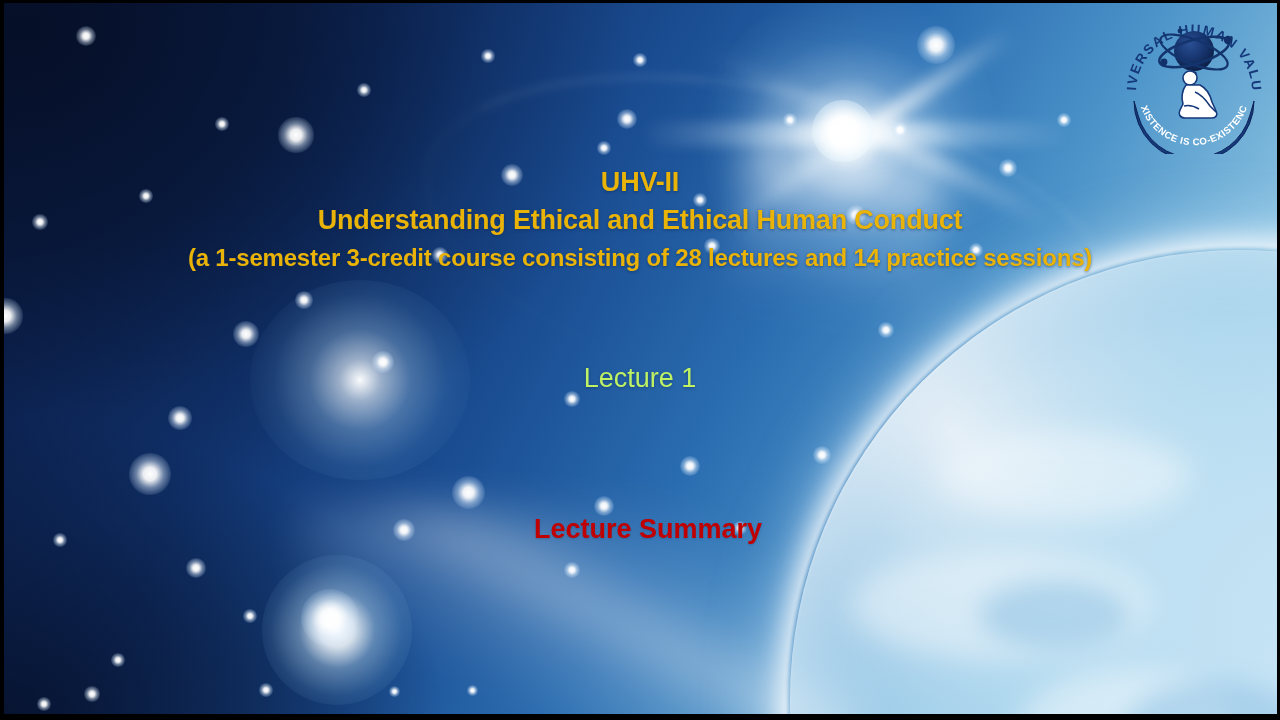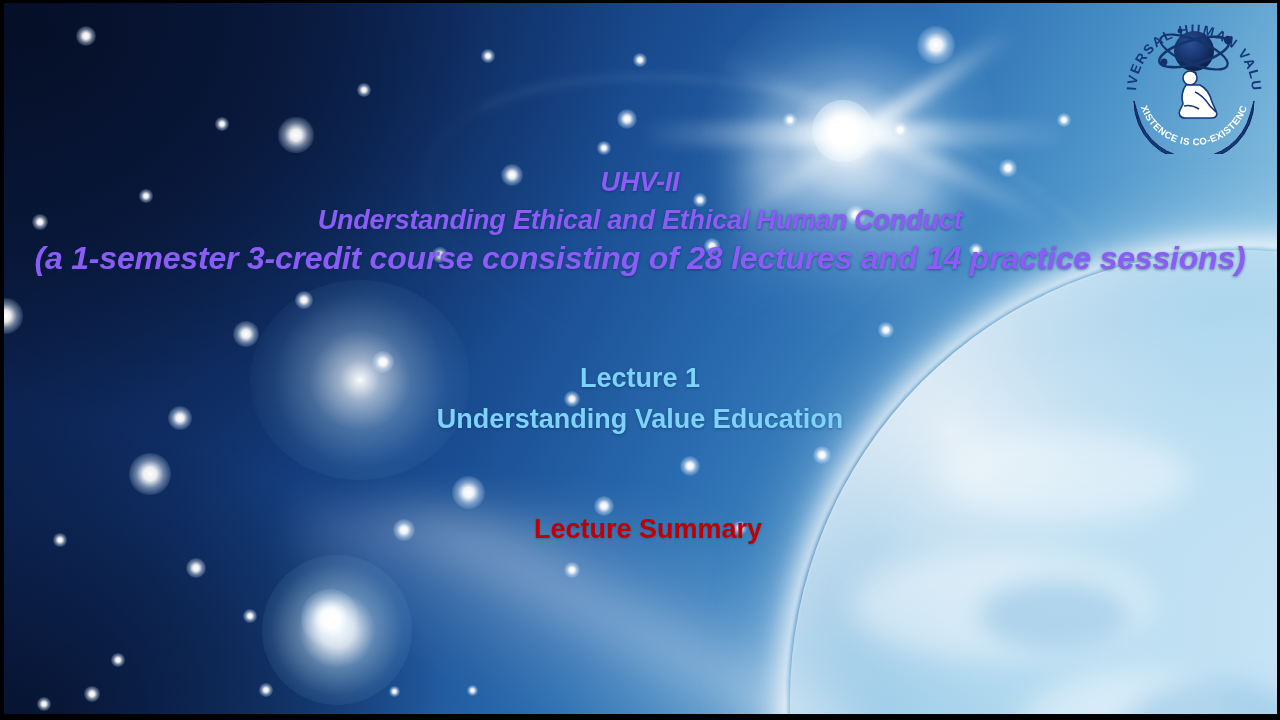--- a/index.html
+++ b/index.html
@@ -237,39 +237,38 @@
     position: absolute;
     inset: 0;
     text-align: center;
   }
   .title-block {
     position: absolute;
     left: 0; right: 0;
     top: 163px;
   }
   .title-line {
-    color: #8b5cf6;
+    color: #eab308;
     font-weight: bold;
     font-size: 27px;
     line-height: 38px;
     letter-spacing: -0.2px;
     text-shadow: 0 1px 3px rgba(10,40,90,0.55);
     white-space: nowrap;
-    font-style: italic;
-  }
-  .title-line.l4 { font-size: 32px; }
+  }
+  .title-line.l4 { font-size: 24px; }
 
   .lecture-block {
     position: absolute;
     left: 0; right: 0;
     top: 358px;
   }
   .lecture-line {
-    color: #7dd3fc;
-    font-weight: bold;
+    color: #bef264;
+    font-weight: normal;
     font-size: 27px;
     line-height: 41px;
     text-shadow: 0 1px 3px rgba(10,40,90,0.45);
     white-space: nowrap;
   }
 
   .summary-block {
     position: absolute;
     left: 16px; right: 0;
     top: 510px;
@@ -384,21 +383,20 @@
   <div class="text-layer">
 
     <div class="title-block">
       <div class="title-line l1">UHV-II</div>
       <div class="title-line l3">Understanding Ethical and Ethical Human Conduct</div>
       <div class="title-line l4">(a 1-semester 3-credit course consisting of 28 lectures and 14 practice sessions)</div>
     </div>
 
     <div class="lecture-block">
       <div class="lecture-line">Lecture 1</div>
-      <div class="lecture-line">Understanding Value Education</div>
     </div>
 
     <div class="summary-block">
       <div class="summary-line">Lecture Summary</div>
     </div>
 
   </div>
 
   <div class="logo">
     <svg viewBox="0 0 148 148" xmlns="http://www.w3.org/2000/svg">

